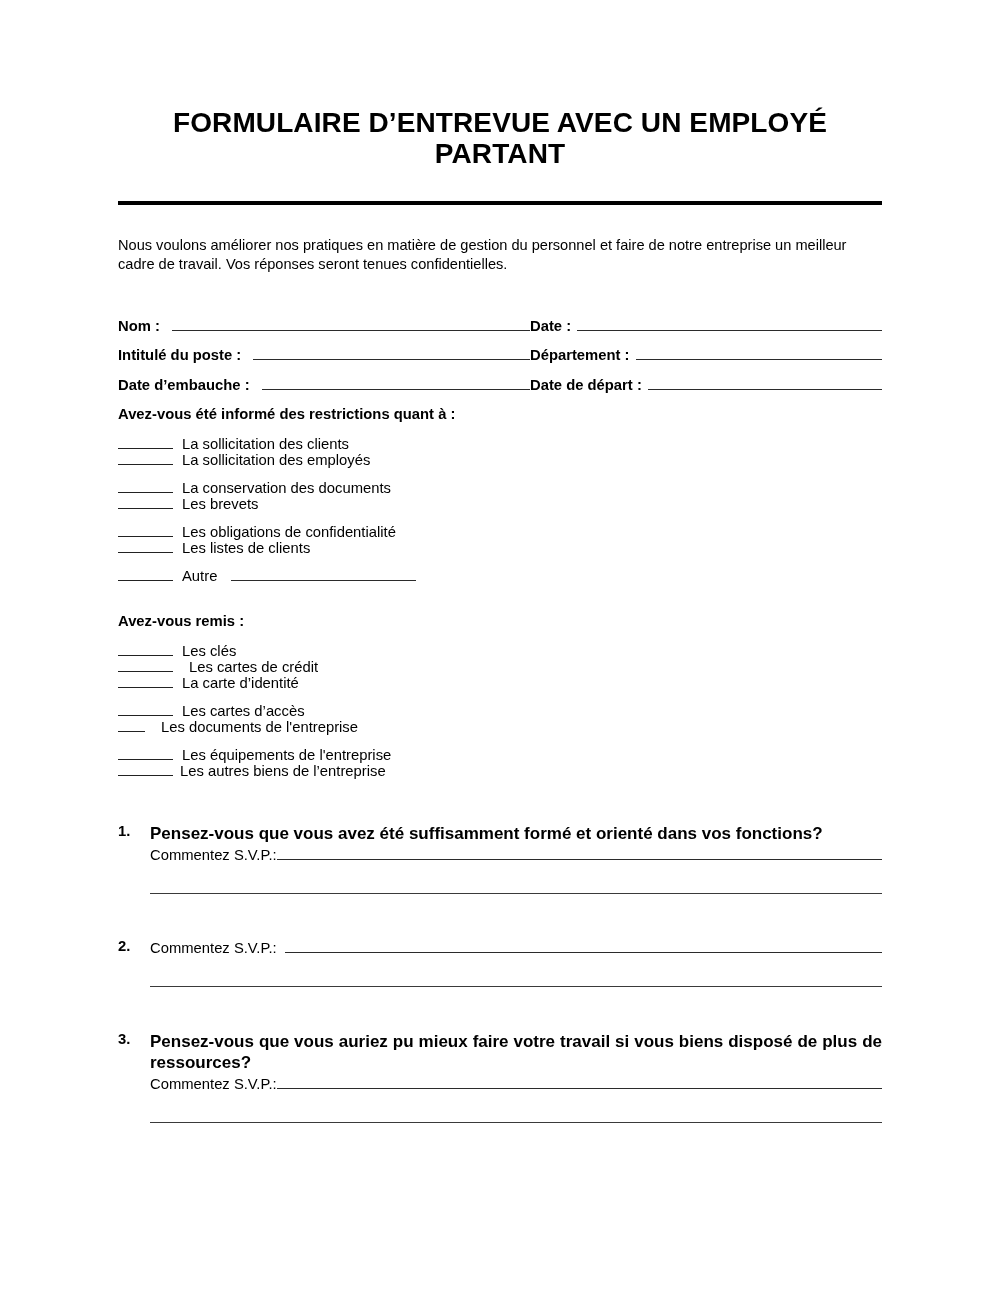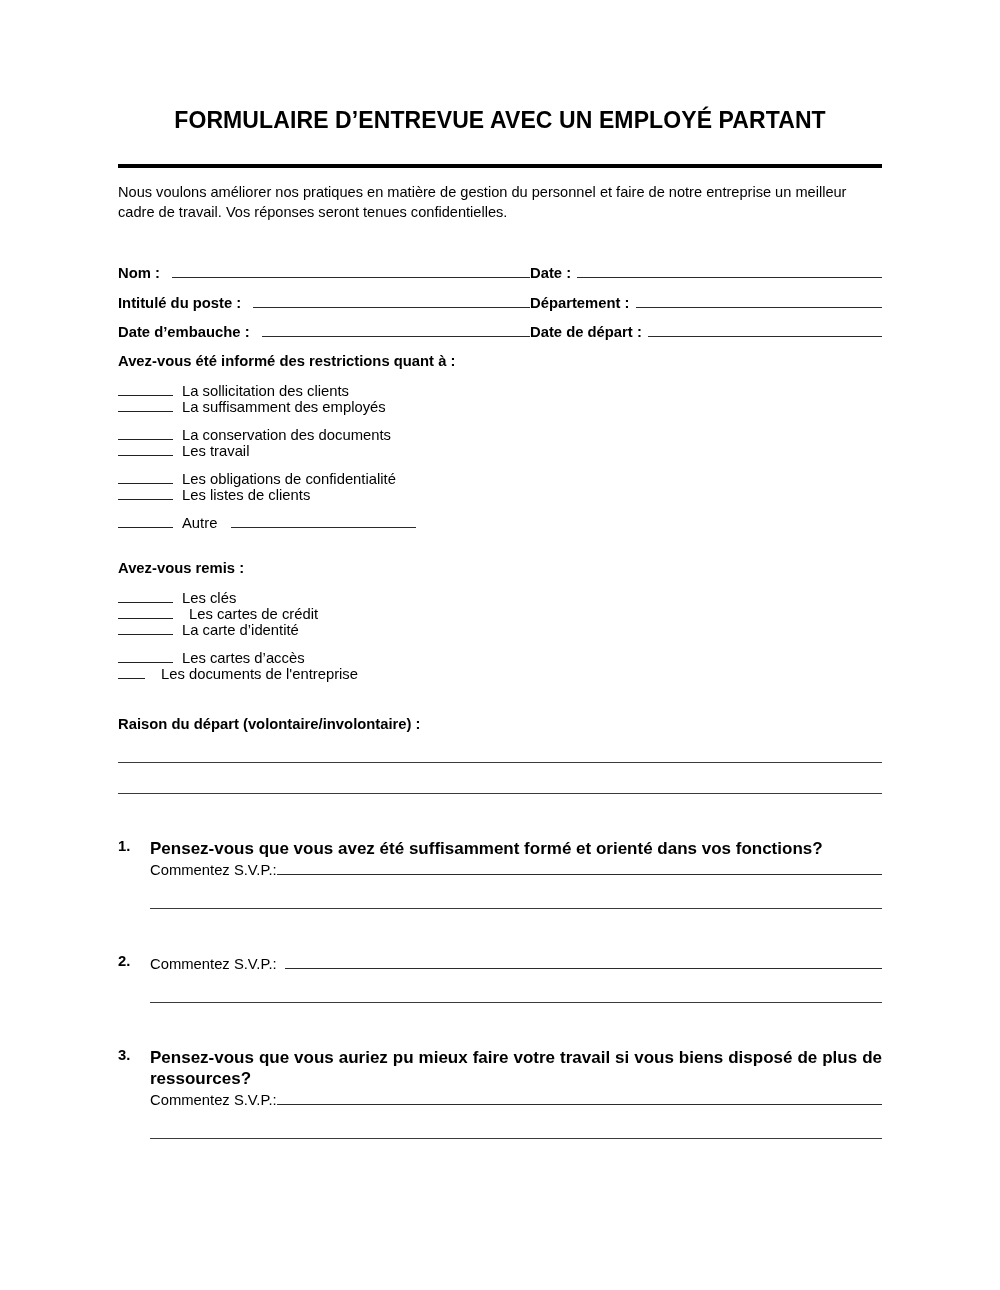--- a/index.html
+++ b/index.html
@@ -18,38 +18,38 @@
   .page {
     position: absolute;
     left: 118px;
     top: 0;
     width: 764px;
     height: 1290px;
   }
 
   
   .doc-title {
-    font-size: 23px;
+    font-size: 28px;
     font-weight: bold;
     text-align: center;
     letter-spacing: 0.1px;
     margin: 0;
     padding-top: 108px;
     line-height: 1.1;
   }
   .title-rule {
     margin-top: 31px;
     height: 4px;
     background: #000000;
     width: 100%;
   }
 
   
   .intro {
-    margin-top: 15px;
+    margin-top: 31px;
     font-size: 14.6px;
     line-height: 1.35;
     text-align: left;
   }
 
   
   .rule {
     display: inline-block;
     border-bottom: 1.6px solid #2b2b2b;
     vertical-align: baseline;
@@ -225,32 +225,32 @@
 
     <div class="check-block">
 
       <div class="check-row">
         <div class="check-item restr-col-a">
           <span class="blank"></span>
           <span>La sollicitation des clients</span>
         </div>
         <div class="check-item restr-col-b">
           <span class="blank"></span>
-          <span>La suffisamment des employés</span>
+          <span>La sollicitation des employés</span>
         </div>
       </div>
 
       <div class="check-row">
         <div class="check-item restr-col-a">
           <span class="blank"></span>
           <span>La conservation des documents</span>
         </div>
         <div class="check-item restr-col-b">
           <span class="blank"></span>
-          <span>Les travail</span>
+          <span>Les brevets</span>
         </div>
       </div>
 
       <div class="check-row">
         <div class="check-item restr-col-a">
           <span class="blank"></span>
           <span>Les obligations de confidentialité</span>
         </div>
         <div class="check-item restr-col-b">
           <span class="blank"></span>
@@ -293,29 +293,34 @@
         <div class="check-item col-a">
           <span class="blank"></span>
           <span>Les cartes d’accès</span>
         </div>
         <div class="check-item col-b">
           <span class="blank"></span>
           <span>Les documents de l'entreprise</span>
         </div>
       </div>
 
-
-    </div>
-  </div>
-
-  <div class="reason-block">
-    <p class="section-heading">Raison du départ (volontaire/involontaire) :</p>
-    <div class="answer-rule"></div>
-    <div class="answer-rule"></div>
-  </div>
+      <div class="check-row">
+        <div class="check-item">
+          <span class="blank"></span>
+          <span>Les équipements de l'entreprise</span>
+        </div>
+        <div class="check-item tight">
+          <span class="blank"></span>
+          <span>Les autres biens de l’entreprise</span>
+        </div>
+      </div>
+
+    </div>
+  </div>
+
 
   <div class="question">
     <div class="q-num">1.</div>
     <div class="q-body">
       <p class="q-text">Pensez-vous que vous avez été suffisamment formé et orienté dans vos fonctions?</p>
       <div class="q-comment nogap">
         <span class="c-label">Commentez S.V.P.:</span>
         <span class="rule"></span>
       </div>
       <div class="q-extra-rule"></div>

